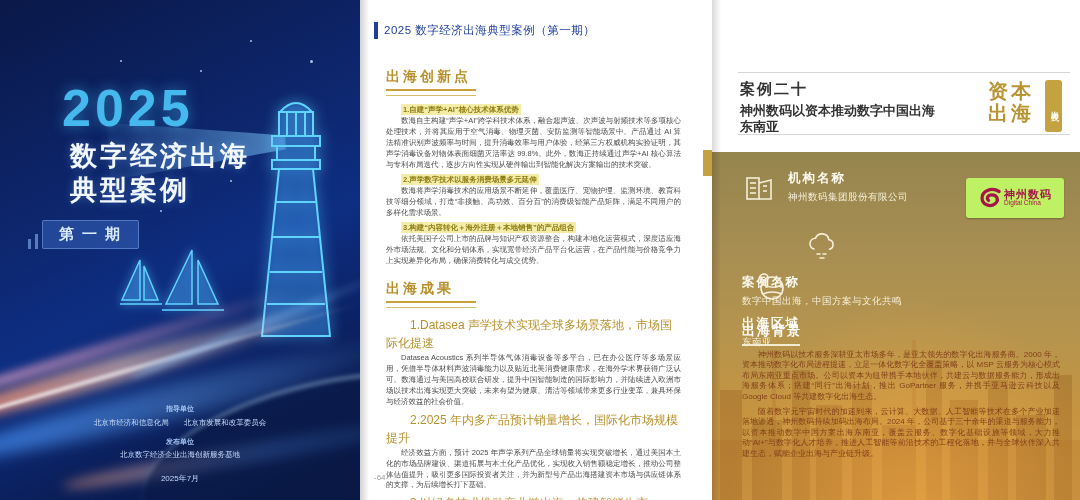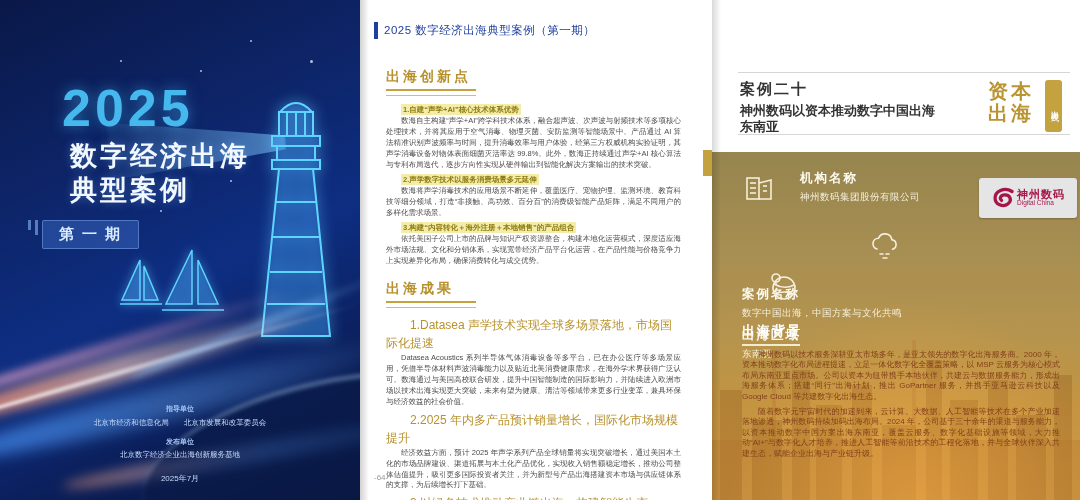--- a/index.html
+++ b/index.html
@@ -23,21 +23,21 @@
   .boats{position:absolute;left:118px;top:248px;filter:drop-shadow(0 0 5px rgba(90,200,255,.8));}
   .streak{position:absolute;border-radius:50%;}
   .cover-year{
     position:absolute;left:62px;top:78px;font-size:52px;font-weight:bold;
     color:#45b9ee;letter-spacing:4px;text-shadow:0 0 14px rgba(70,185,240,.55);
   }
   .cover-title{
     position:absolute;left:70px;top:140px;font-size:27px;font-weight:bold;
     color:#f2f8ff;line-height:1.25;letter-spacing:3px;text-shadow:0 0 10px rgba(120,180,255,.4);
   }
-  .issue-wrap{position:absolute;left:28px;top:220px;display:flex;align-items:flex-start;gap:4px;}
+  .issue-wrap{position:absolute;left:28px;top:220px;display:flex;align-items:flex-end;gap:4px;}
   .issue-bar{width:3px;height:15px;background:rgba(150,195,255,.55);}
   .issue-bar.short{height:10px;}
   .issue-badge{
     background:rgba(85,140,235,.32);border:1px solid rgba(150,195,255,.4);
     color:#d9ebff;font-size:15px;font-weight:bold;letter-spacing:8px;
     padding:4px 10px 4px 16px;border-radius:2px;
   }
   .cover-footer{position:absolute;left:0;bottom:14px;width:100%;text-align:center;line-height:1.8;}
   .cf-label{font-size:7px;color:#9fc0f0;font-weight:bold;}
   .cf-orgs{font-size:7.5px;color:#c6dafb;}
@@ -72,26 +72,26 @@
     display:flex;align-items:center;justify-content:center;
   }
   .ribbon span{writing-mode:vertical-rl;font-size:8px;color:#fff;letter-spacing:1px;}
   .gold{
     position:absolute;left:0;top:152px;right:0;bottom:0;
     background:linear-gradient(180deg,#95854e 0%,#a78e52 28%,#b5944e 52%,#c59441 74%,#cd9a47 100%);
   }
   .gold-glow{position:absolute;left:0;bottom:0;width:100%;height:220px;
     background:radial-gradient(ellipse at 55% 105%,rgba(255,175,70,.5),rgba(255,175,70,0) 65%);}
   .skyline{position:absolute;left:0;bottom:0;width:100%;}
-  .info-row{position:absolute;left:30px;display:flex;gap:24px;align-items:flex-end;z-index:3;}
+  .info-row{position:absolute;left:30px;display:flex;gap:12px;align-items:center;z-index:3;}
   .info-icon{flex:0 0 34px;}
   .info-label{font-size:12.5px;font-weight:bold;color:#fdfaf0;letter-spacing:2px;}
   .info-value{font-size:9.5px;color:#f6efda;margin-top:4px;letter-spacing:.5px;}
   .logo-card{
-    position:absolute;right:3px;top:178px;width:98px;height:40px;background:#e5e5e5;border-radius:3px;
+    position:absolute;right:16px;top:178px;width:98px;height:40px;background:#bef264;border-radius:3px;
     display:flex;align-items:center;justify-content:center;z-index:4;box-shadow:0 1px 2px rgba(0,0,0,.25);
   }
   .logo-text{line-height:1.05;}
   .logo-cn{font-size:11px;font-weight:bold;color:#a6154a;letter-spacing:1px;}
   .logo-en{font-size:6.5px;color:#a6154a;}
   .bg-head{position:absolute;left:30px;top:322px;z-index:3;}
   .bg-head-txt{font-size:13px;font-weight:bold;color:#ffffff;letter-spacing:2px;}
   .bg-head-rule{width:58px;height:2px;background:#f3ead2;margin-top:4px;}
   .bg-paras{position:absolute;left:30px;right:20px;top:350px;z-index:3;}
   .bg-paras p{font-size:8px;color:#83401a;line-height:1.3;text-align:justify;text-indent:2em;margin:0 0 5px;}

